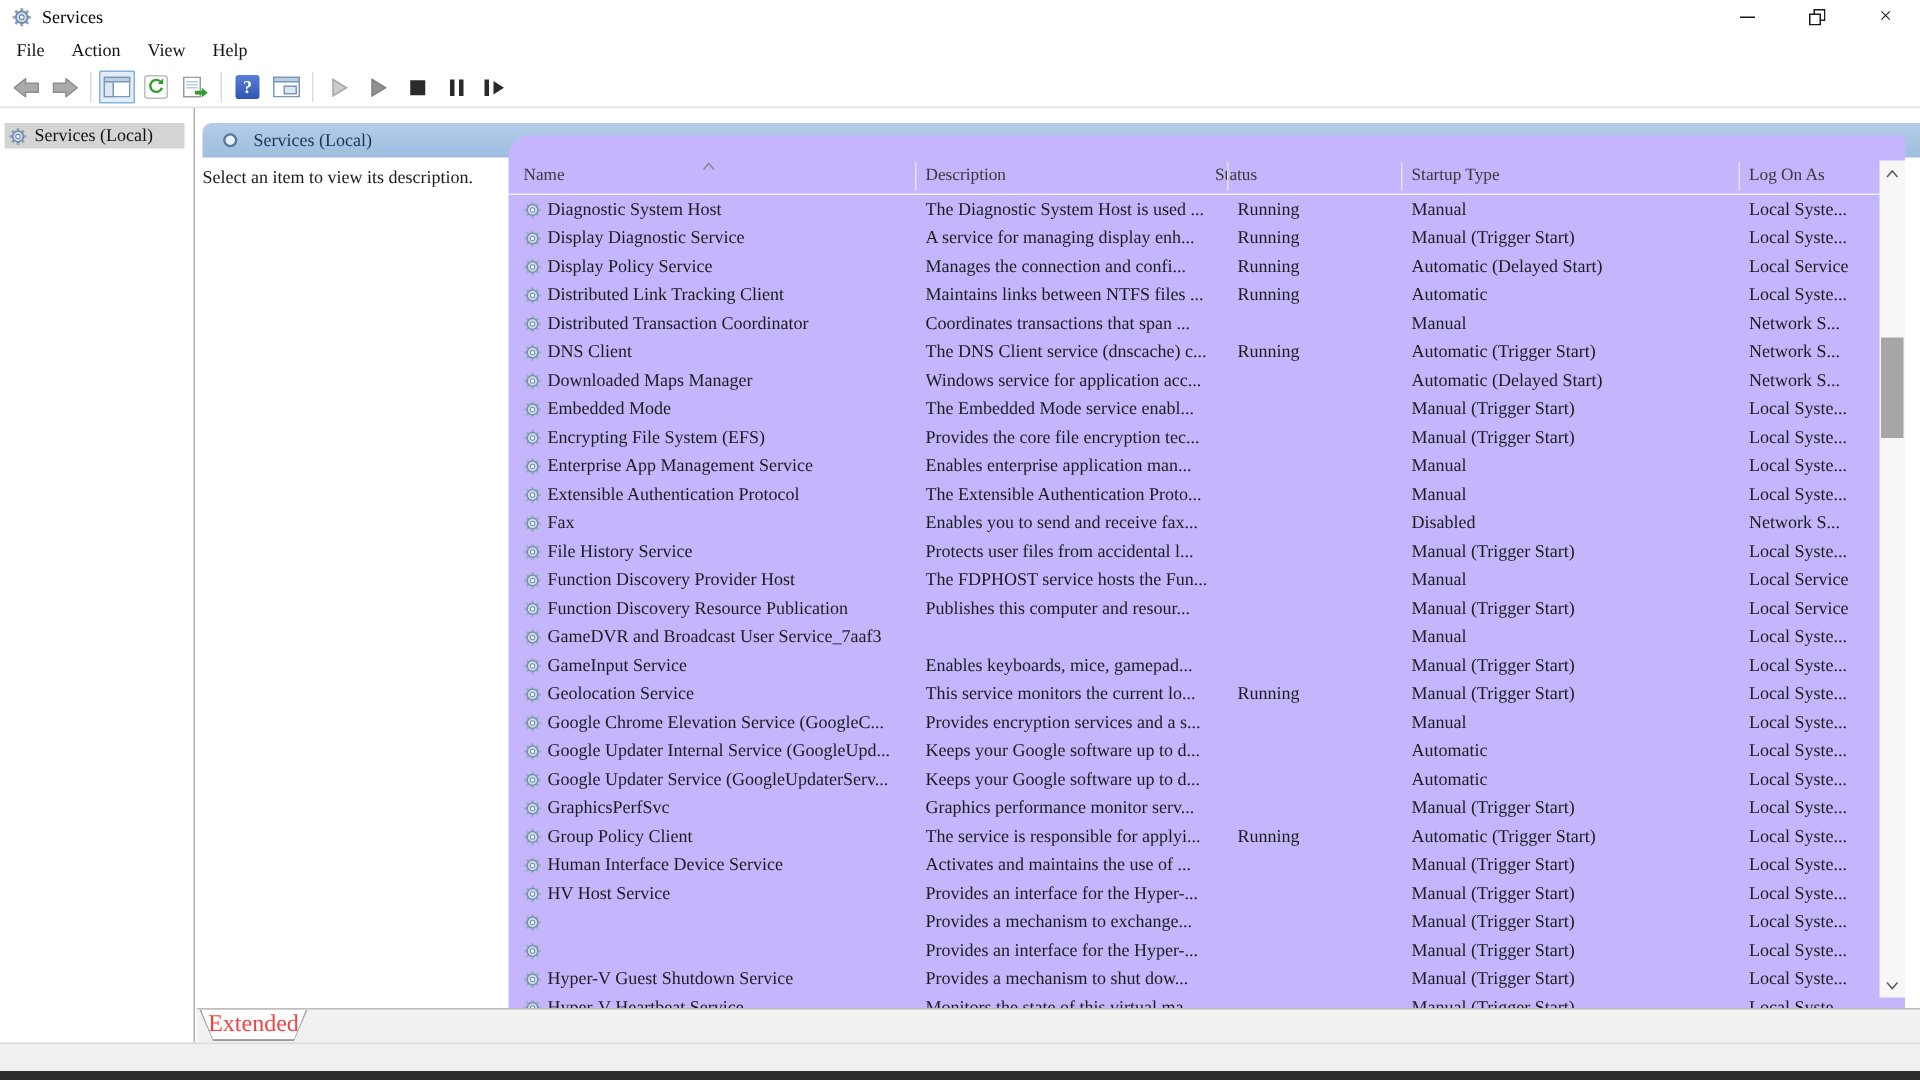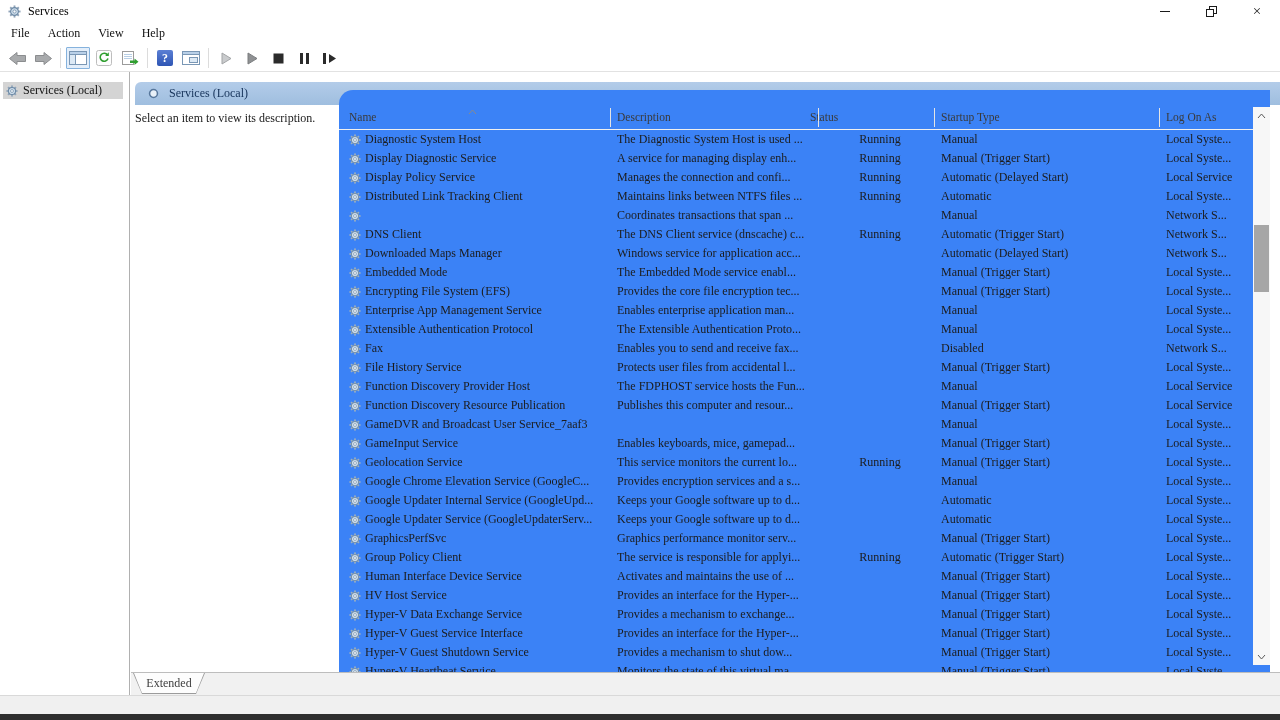--- a/index.html
+++ b/index.html
@@ -48,55 +48,55 @@
     background:#fff; overflow:hidden; }
   .band { position:absolute; left:4px; right:0; top:10px; height:23px;
     background:linear-gradient(#b3cce9,#9fbedf); border-top-left-radius:6px;
     display:flex; align-items:center; padding-left:13px; gap:10px; }
   .band-title { font-size:12px; color:#16335a; }
   .hint { position:absolute; left:4px; top:39px; font-size:12px; color:#1a1a1a;
     white-space:nowrap; }
 
   
   .listpanel { position:absolute; left:208px; top:18px; right:10px; bottom:23px;
-    background:#3b82f6; border-top-left-radius:14px; overflow:hidden; }
+    background:#c4b5fd; border-top-left-radius:14px; overflow:hidden; }
   .lheader { position:absolute; top:15px; left:0; right:17px; height:25px;
     font-size:11.5px; color:#3a3a3a; border-bottom:1px solid #f0f0f0; }
   .hcell { position:absolute; top:6px; white-space:nowrap; }
   .hsep { position:absolute; top:3px; width:1px; height:19px; background:#e4e4e4; }
   .sortcaret { position:absolute; left:129px; top:0; }
 
   .rowswrap { position:absolute; left:0; right:17px; top:40px; bottom:0; overflow:hidden; }
   .lrow { position:relative; height:19px; font-size:12px; color:#1c1c1c; }
   .cell { position:absolute; top:0; height:19px; line-height:19px;
     white-space:nowrap; overflow:hidden; }
   .c-gear { left:10px; top:3px; height:13px; }
   .c-name { left:26px; width:246px; }
   .c-desc { left:278px; width:204px; }
-  .c-status { left:486px; width:110px;text-align:center; }
+  .c-status { left:486px; width:110px; }
   .c-startup { left:602px; width:220px; }
   .c-logon { left:827px; width:88px; }
 
   
   .vscroll { position:absolute; right:0; top:17px; bottom:7px; width:17px;
     background:#f7f7f7; }
   .sarrow { position:absolute; left:0; width:17px; height:17px; display:flex;
     align-items:center; justify-content:center; }
   .sarrow.up { top:0; } .sarrow.down { bottom:0; }
   .sthumb { position:absolute; left:1px; right:1px; top:118px; height:67px;
     background:#a6a6a6; }
 
   
   .tabstrip { position:absolute; left:0; right:0; bottom:0; height:23px;
     background:#f1f1f1; border-top:1px solid #bdbdbd; }
   .tab { position:absolute; top:0; height:21px;
     clip-path:polygon(0 0, 100% 0, calc(100% - 9px) 100%, 9px 100%);
     background:#9b9b9b; padding:0 1px 1px 1px; }
   .tab > span { display:flex; align-items:center; justify-content:center;
-    height:20px; background:#fdfdfd; font-size:12px; color:#404040;
+    height:20px; background:#fdfdfd; font-size:16px; color:#ef4444;
     clip-path:polygon(0 0, 100% 0, calc(100% - 8px) 100%, 8px 100%);
     padding:0 6px; }
   .tab.t-extended { left:2px; width:72px; }
   .tab.t-standard { left:66px; width:70px;margin-top:24px; }
 
   
   .statusbar { position:absolute; left:0; right:0; bottom:6px; height:19px;
     background:#f0f0f0; border-top:1px solid #d9d9d9; }
   .bottomstrip { position:absolute; left:0; right:0; bottom:0; height:6px;
     background:#2e2e2e; }
@@ -354,20 +354,21 @@
                 <g fill="#9db0c1">
                   <rect x="6" y="0.5" width="2" height="13"></rect>
                   <rect x="0.5" y="6" width="13" height="2"></rect>
                   <rect x="6" y="0.5" width="2" height="13" transform="rotate(45 7 7)"></rect>
                   <rect x="6" y="0.5" width="2" height="13" transform="rotate(135 7 7)"></rect>
                 </g>
                 <circle cx="7" cy="7" r="4.2" fill="#cddcea" stroke="#7490ab" stroke-width="1.2"></circle>
                 <circle cx="7" cy="7" r="1.7" fill="#f4f8fb" stroke="#7490ab" stroke-width="0.8"></circle>
               </svg>
             </span>
+            <span class="cell c-name">Distributed Transaction Coordinator</span>
             <span class="cell c-desc">Coordinates transactions that span ...</span>
             <span class="cell c-status"></span>
             <span class="cell c-startup">Manual</span>
             <span class="cell c-logon">Network S...</span>
           </div>
 
           <div class="lrow">
             <span class="cell c-gear">
               <svg viewBox="0 0 14 14" width="12" height="12">
                 <g fill="#9db0c1">
@@ -772,41 +773,39 @@
                 <g fill="#9db0c1">
                   <rect x="6" y="0.5" width="2" height="13"></rect>
                   <rect x="0.5" y="6" width="13" height="2"></rect>
                   <rect x="6" y="0.5" width="2" height="13" transform="rotate(45 7 7)"></rect>
                   <rect x="6" y="0.5" width="2" height="13" transform="rotate(135 7 7)"></rect>
                 </g>
                 <circle cx="7" cy="7" r="4.2" fill="#cddcea" stroke="#7490ab" stroke-width="1.2"></circle>
                 <circle cx="7" cy="7" r="1.7" fill="#f4f8fb" stroke="#7490ab" stroke-width="0.8"></circle>
               </svg>
             </span>
-            <span class="cell c-name">Hyper-V Data Exchange Service</span>
             <span class="cell c-desc">Provides a mechanism to exchange...</span>
             <span class="cell c-status"></span>
             <span class="cell c-startup">Manual (Trigger Start)</span>
             <span class="cell c-logon">Local Syste...</span>
           </div>
 
           <div class="lrow">
             <span class="cell c-gear">
               <svg viewBox="0 0 14 14" width="12" height="12">
                 <g fill="#9db0c1">
                   <rect x="6" y="0.5" width="2" height="13"></rect>
                   <rect x="0.5" y="6" width="13" height="2"></rect>
                   <rect x="6" y="0.5" width="2" height="13" transform="rotate(45 7 7)"></rect>
                   <rect x="6" y="0.5" width="2" height="13" transform="rotate(135 7 7)"></rect>
                 </g>
                 <circle cx="7" cy="7" r="4.2" fill="#cddcea" stroke="#7490ab" stroke-width="1.2"></circle>
                 <circle cx="7" cy="7" r="1.7" fill="#f4f8fb" stroke="#7490ab" stroke-width="0.8"></circle>
               </svg>
             </span>
-            <span class="cell c-name">Hyper-V Guest Service Interface</span>
             <span class="cell c-desc">Provides an interface for the Hyper-...</span>
             <span class="cell c-status"></span>
             <span class="cell c-startup">Manual (Trigger Start)</span>
             <span class="cell c-logon">Local Syste...</span>
           </div>
 
           <div class="lrow">
             <span class="cell c-gear">
               <svg viewBox="0 0 14 14" width="12" height="12">
                 <g fill="#9db0c1">

